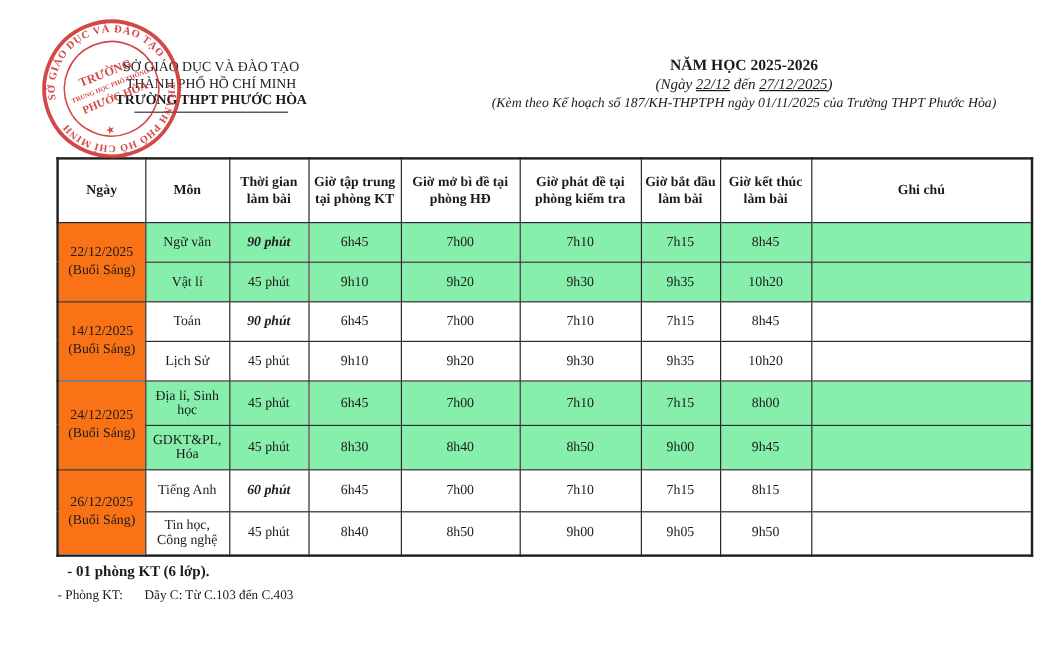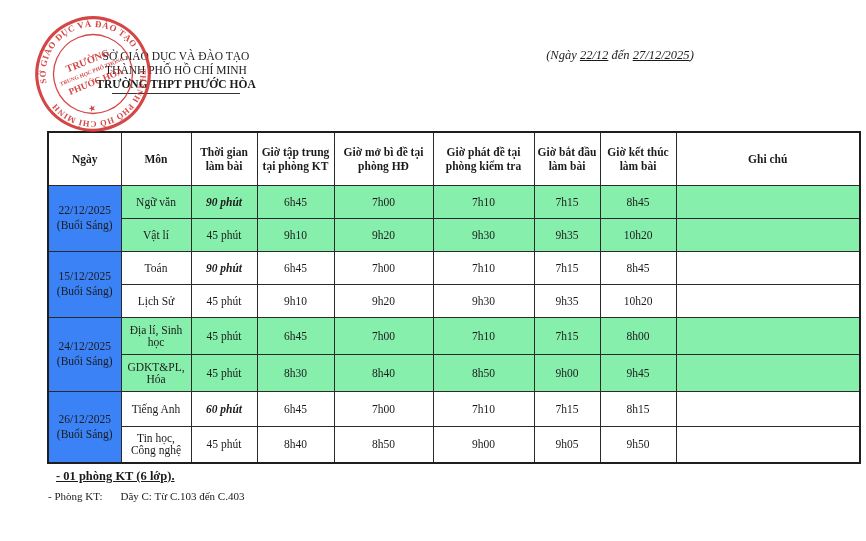--- a/index.html
+++ b/index.html
@@ -40,29 +40,29 @@
   table.sched th, table.sched td {
     border:1px solid #2a2a2a; text-align:center; vertical-align:middle;
     padding:2px 3px; overflow:hidden;
   }
   table.sched { border:2px solid #1e1e1e; }
   table.sched th { font-weight:bold; height:53px; line-height:14px; }
   tr.group-top td { border-top:1.8px solid #1e1e1e; }
   thead tr th { border-bottom:1.8px solid #1e1e1e; }
   td.shaded { background:#86efac; }
   td.em { font-weight:bold; font-style:italic; }
-  td.date-cell { background:#3b82f6; line-height:15px; }
+  td.date-cell { background:#f97316; line-height:15px; }
   tr.r-std { height:33px; }
   tr.r-tall { height:37px; }
   tr.r-med { height:35px; }
 
   
   .note1 {
     position:absolute; left:56px; top:469px;
-    font-weight:bold; font-size:12.5px;text-decoration:underline;
+    font-weight:bold; font-size:12.5px;
   }
   .note2 {
     position:absolute; left:48px; top:490px; font-size:11px;
   }
   .note2 .val { margin-left:18px; }
 </style>
 </head>
 <body>
 
 <div class="page">
@@ -89,21 +89,23 @@
   </svg>
 
   <div class="hdr-left">
     <div class="l1">SỞ GIÁO DỤC VÀ ĐÀO TẠO</div>
     <div class="l2">THÀNH PHỐ HỒ CHÍ MINH</div>
     <div class="l3">TRƯỜNG THPT PHƯỚC HÒA</div>
     <div class="rule"></div>
   </div>
 
   <div class="hdr-right">
+    <div class="t2">NĂM HỌC 2025-2026</div>
     <div class="t3"><span>(Ngày </span><span class="u">22/12</span><span> đến </span><span class="u">27/12/2025</span><span>)</span></div>
+    <div class="t4">(Kèm theo Kế hoạch số 187/KH-THPTPH ngày 01/11/2025 của Trường THPT Phước Hòa)</div>
   </div>
 
   <table class="sched">
     <colgroup>
       <col style="width:73px">
         <col style="width:70px">
         <col style="width:66px">
       <col style="width:77px">
         <col style="width:99px">
         <col style="width:101px">
@@ -146,21 +148,21 @@
         <td class="shaded">9h10</td>
         <td class="shaded">9h20</td>
         <td class="shaded">9h30</td>
         <td class="shaded">9h35</td>
         <td class="shaded">10h20</td>
         <td class="shaded"></td>
       </tr>
 
       <tr class="group-top r-std">
         <td class="date-cell" rowspan="2">
-          <div>15/12/2025</div>
+          <div>14/12/2025</div>
           <div>(Buổi Sáng)</div>
         </td>
         <td>Toán</td>
         <td class="em">90 phút</td>
         <td>6h45</td>
         <td>7h00</td>
         <td>7h10</td>
         <td>7h15</td>
         <td>8h45</td>
         <td></td>

